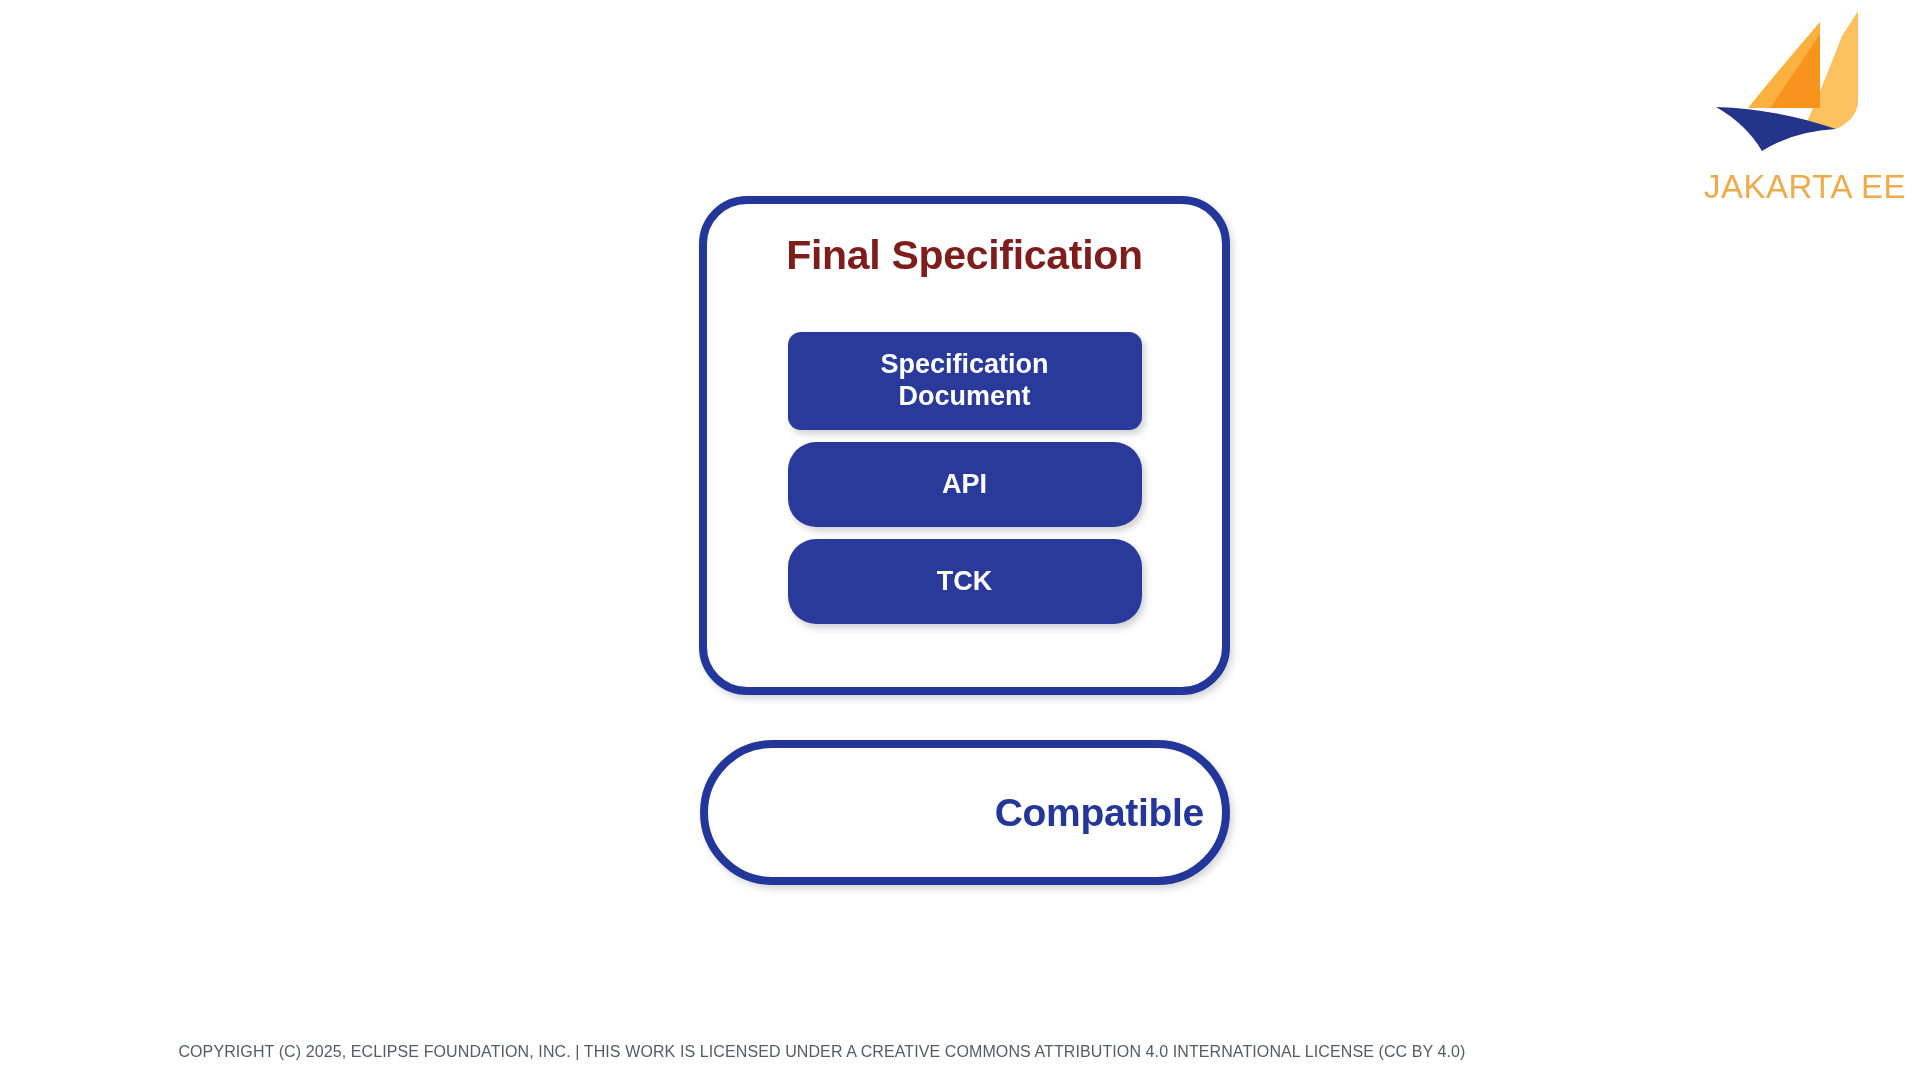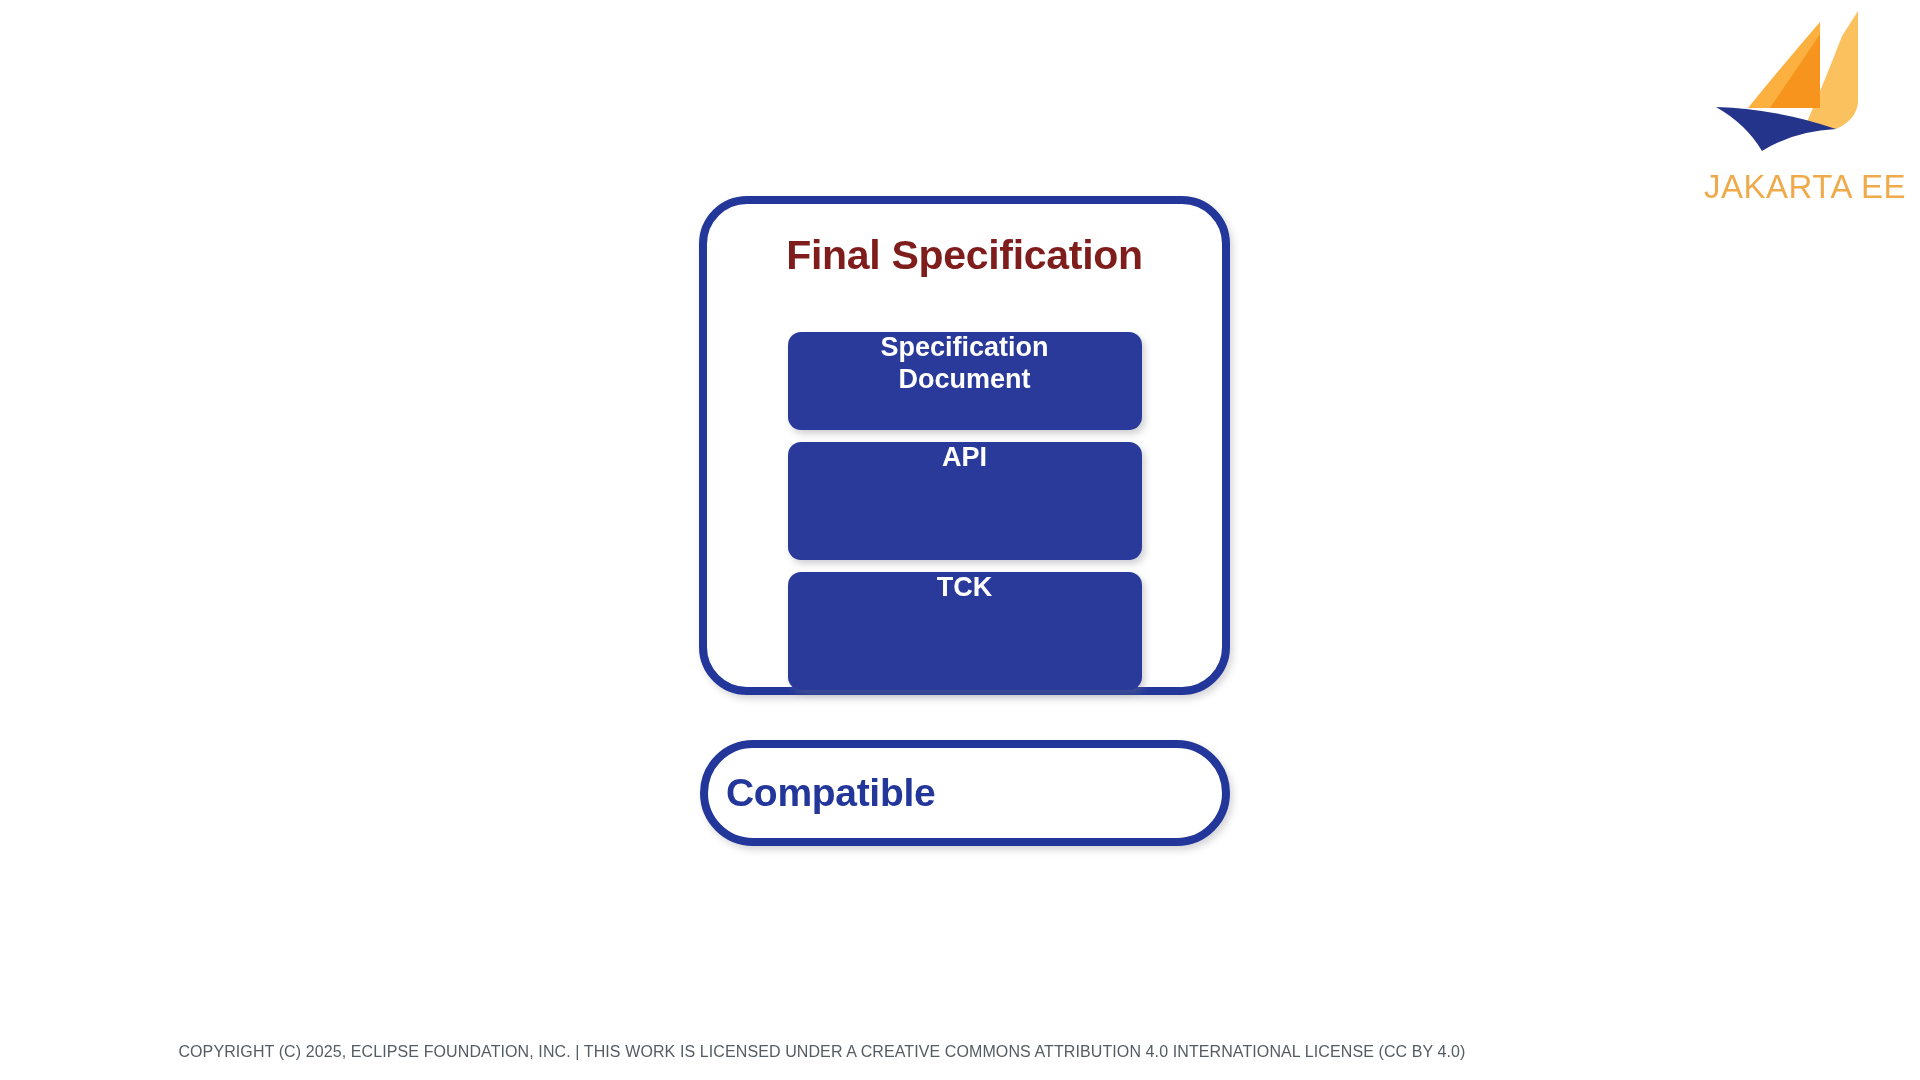--- a/index.html
+++ b/index.html
@@ -82,41 +82,42 @@
     width: 354px;
     margin: 0 auto 12px auto;
     background: #2a3a9b;
     border-radius: 13px;
     color: #ffffff;
     font-size: 27px;
     font-weight: bold;
     line-height: 1.18;
     text-align: center;
     display: flex;
+    align-items: center;
     justify-content: center;
     box-shadow: 3px 4px 7px rgba(120,120,130,0.35);
     box-sizing: border-box;
   }
   .spec-box.h-tall { height: 98px; }
-  .spec-box.h-std  { height: 118px; }
+  .spec-box.h-std  { height: 85px; border-radius: 28px; }
 
   
   .impl-pill {
     position: absolute;
     left: 700px;
     top: 740px;
     width: 530px;
-    height: 106px;
+    height: 145px;
     box-sizing: border-box;
     border: 8px solid #23379b;
     border-radius: 80px;
     background: #ffffff;
     display: flex;
     align-items: center;
-    justify-content: flex-start;
+    justify-content: flex-end;
     box-shadow: 3px 4px 7px rgba(120,120,130,0.30);
   }
   .impl-label {
     font-size: 39px;
     font-weight: bold;
     color: #23379b;
     text-align: center;
     line-height: 1.22;
     letter-spacing: -0.3px;
     padding: 0 18px;

